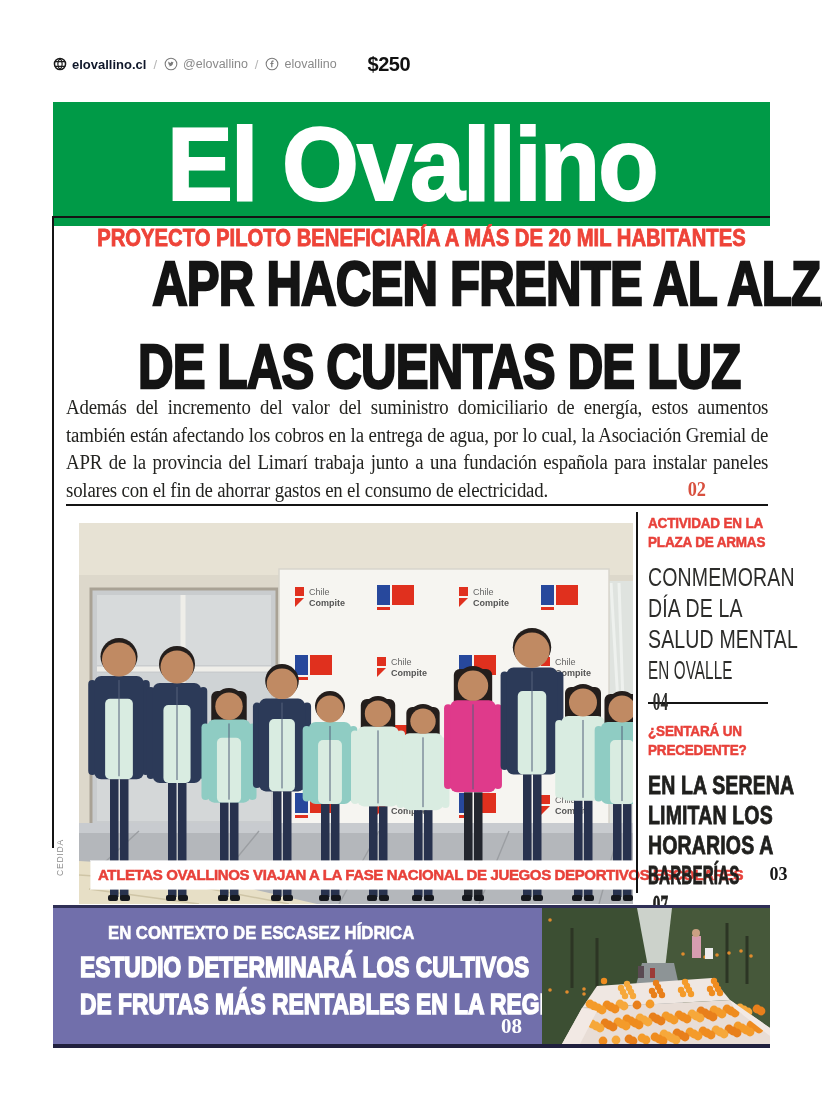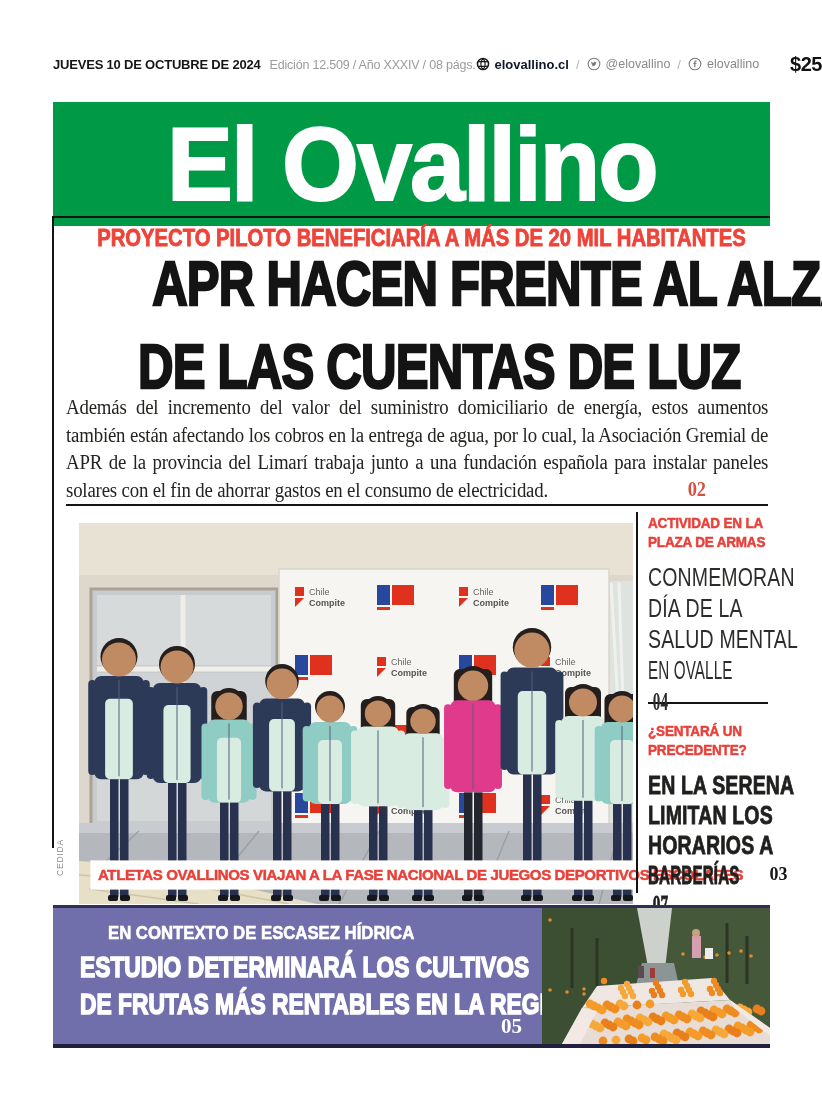--- a/index.html
+++ b/index.html
@@ -92,24 +92,20 @@
   .bb-pn{position:absolute;left:448px;bottom:5px;font-family:"Liberation Serif",serif;
          font-weight:bold;color:#fff;font-size:21px;}
   .bb-photo{position:absolute;right:0;top:0;width:228px;height:136px;overflow:hidden;}
 </style>
 </head>
 <body>
 
 <div class="page">
 
   <header class="topbar">
-    <div class="topbar-left">
-      <span class="issue-date">JUEVES 10 DE OCTUBRE DE 2024</span>
-      <span class="edition">Edición 12.509 / Año XXXIV / 08 págs.</span>
-    </div>
     <div class="topbar-right">
       <span class="soc">
         <svg class="icon" width="14" height="14" viewBox="0 0 24 24">
           <circle cx="12" cy="12" r="9.5" fill="none" stroke="#1a1a1a" stroke-width="2.6"></circle>
           <path d="M3 8h18 M3 16h18 M12 2.5a14 14 0 010 19 M12 2.5a14 14 0 000 19" fill="none" stroke="#1a1a1a" stroke-width="2"></path>
         </svg>
         <b>elovallino.cl</b>
       </span>
       <span class="sep">/</span>
       <span class="soc">
@@ -401,21 +397,21 @@
   </section>
 
   <section class="bottom-box">
     <div class="bb-kicker">
       <span>EN CONTEXTO DE ESCASEZ HÍDRICA</span>
     </div>
     <div class="bb-head">
       <span>ESTUDIO DETERMINARÁ LOS CULTIVOS</span>
       <span>DE FRUTAS MÁS RENTABLES EN LA REGIÓN</span>
     </div>
-    <span class="bb-pn">05</span>
+    <span class="bb-pn">08</span>
     <div class="bb-photo">
       <svg width="228" height="136" viewBox="0 0 228 136">
         <rect width="228" height="136" fill="#55664a"></rect>
         <rect x="70" y="0" width="95" height="70" fill="#ccd2cb"></rect>
         <polygon points="0,0 95,0 108,70 70,136 0,136" fill="#3c4f33"></polygon>
         <polygon points="228,0 130,0 122,70 160,136 228,136" fill="#46583a"></polygon>
         <polygon points="100,55 132,55 150,136 78,136" fill="#8d9496"></polygon>
         <path d="M30 20v60 M55 30v50 M185 15v60 M205 28v48" stroke="#2c3524" stroke-width="3"></path>
         <g id="tree-oranges">
             <circle cx="8" cy="12" r="1.8" fill="#e08b2d"></circle>

